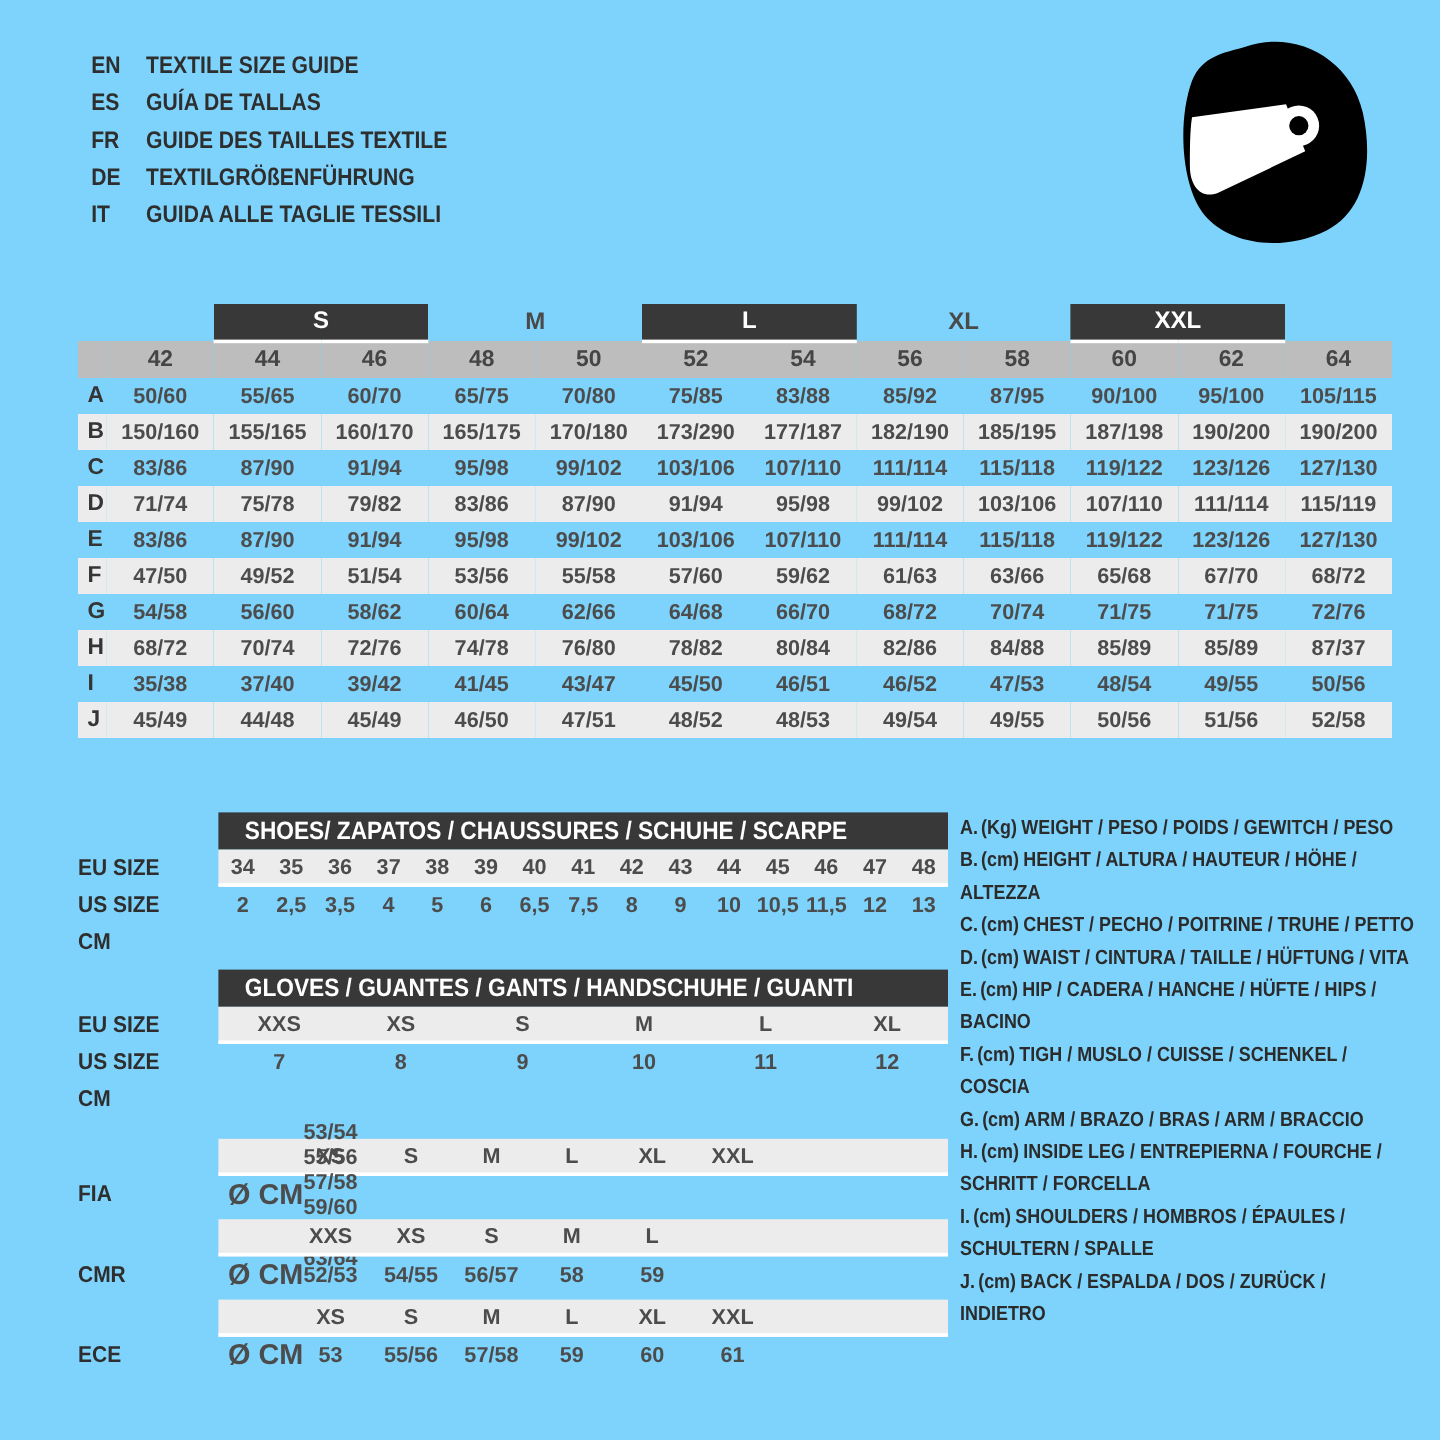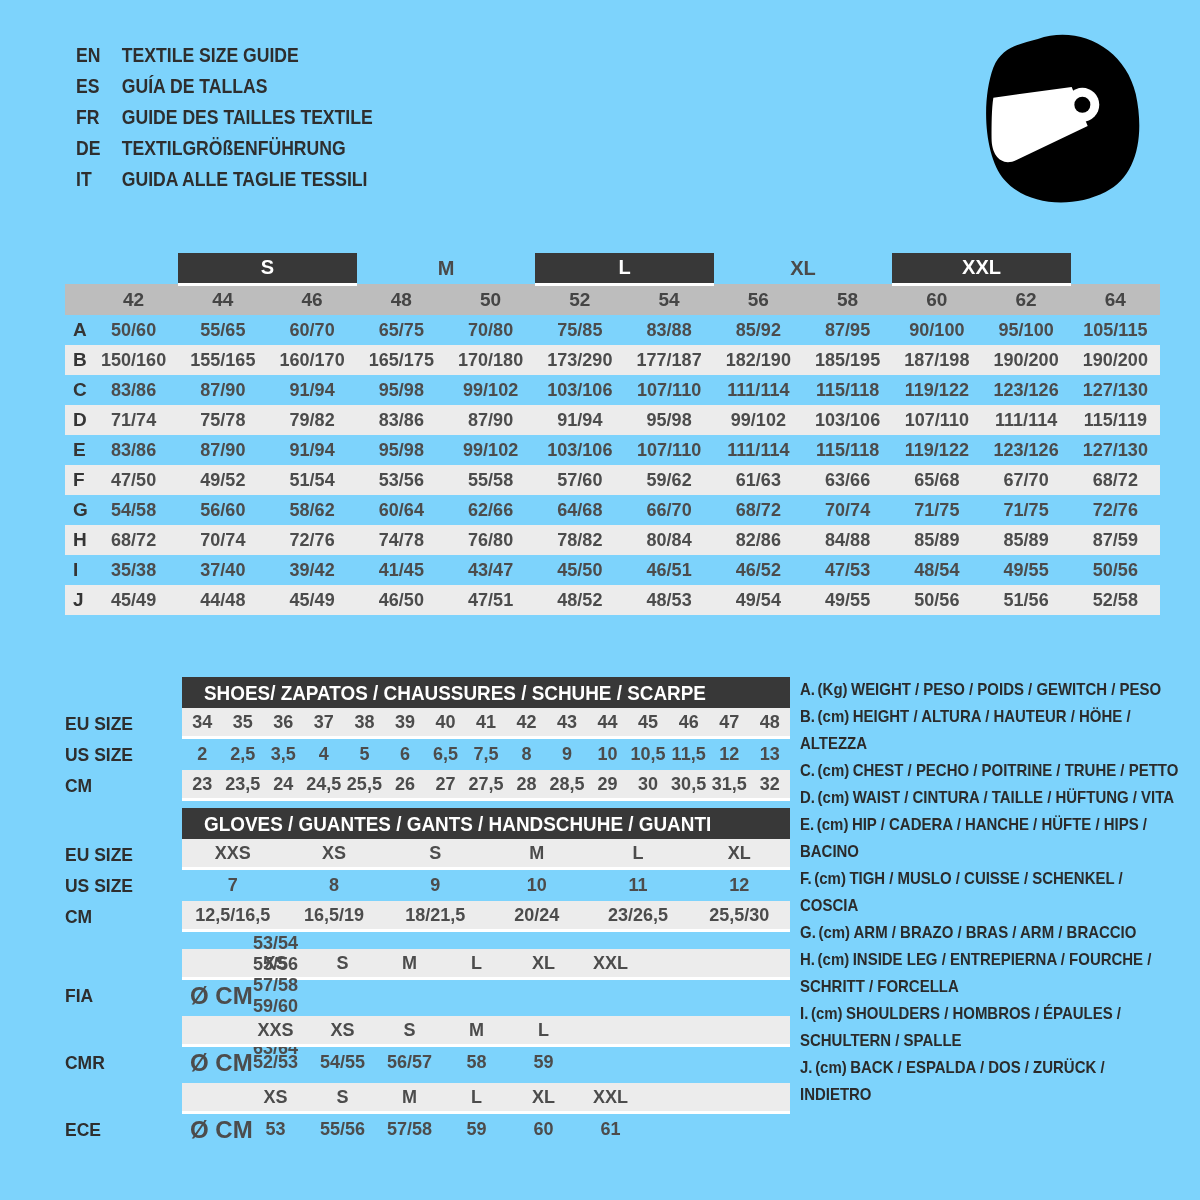--- a/index.html
+++ b/index.html
@@ -247,21 +247,21 @@
             <td>70/74</td>
             <td>72/76</td>
             <td>74/78</td>
             <td>76/80</td>
             <td>78/82</td>
             <td>80/84</td>
             <td>82/86</td>
             <td>84/88</td>
             <td>85/89</td>
             <td>85/89</td>
-            <td>87/59</td>
+            <td>87/37</td>
           </tr>
           <tr>
             <td>I</td>
             <td>35/38</td>
             <td>37/40</td>
             <td>39/42</td>
             <td>41/45</td>
             <td>43/47</td>
             <td>45/50</td>
             <td>46/51</td>
@@ -330,37 +330,20 @@
             <div class="bcell">9</div>
             <div class="bcell">10</div>
             <div class="bcell">10,5</div>
             <div class="bcell">11,5</div>
             <div class="bcell">12</div>
             <div class="bcell">13</div>
           </div>
       </div>
         <div class="brow">
         <div class="blabel">CM</div>
-        <div class="bcells">
-            <div class="bcell">23</div>
-            <div class="bcell">23,5</div>
-            <div class="bcell">24</div>
-            <div class="bcell">24,5</div>
-            <div class="bcell">25,5</div>
-            <div class="bcell">26</div>
-            <div class="bcell">27</div>
-            <div class="bcell">27,5</div>
-            <div class="bcell">28</div>
-            <div class="bcell">28,5</div>
-            <div class="bcell">29</div>
-            <div class="bcell">30</div>
-            <div class="bcell">30,5</div>
-            <div class="bcell">31,5</div>
-            <div class="bcell">32</div>
-          </div>
       </div>
       </div>
   </div>
 
   <div class="section sec-gloves">
     <div class="bar">
       <span>GLOVES / GUANTES / GANTS / HANDSCHUHE / GUANTI</span>
     </div>
     <div class="rows">
         <div class="brow">
@@ -380,28 +363,20 @@
             <div class="bcell">7</div>
             <div class="bcell">8</div>
             <div class="bcell">9</div>
             <div class="bcell">10</div>
             <div class="bcell">11</div>
             <div class="bcell">12</div>
           </div>
       </div>
         <div class="brow">
         <div class="blabel">CM</div>
-        <div class="bcells">
-            <div class="bcell">12,5/16,5</div>
-            <div class="bcell">16,5/19</div>
-            <div class="bcell">18/21,5</div>
-            <div class="bcell">20/24</div>
-            <div class="bcell">23/26,5</div>
-            <div class="bcell">25,5/30</div>
-          </div>
       </div>
       </div>
   </div>
 
   <div class="section sec-helmet">
     <div class="hgroups">
         <div class="hgroup">
         <div class="brow">
           <div class="blabel"></div>
           <div class="bcells">

